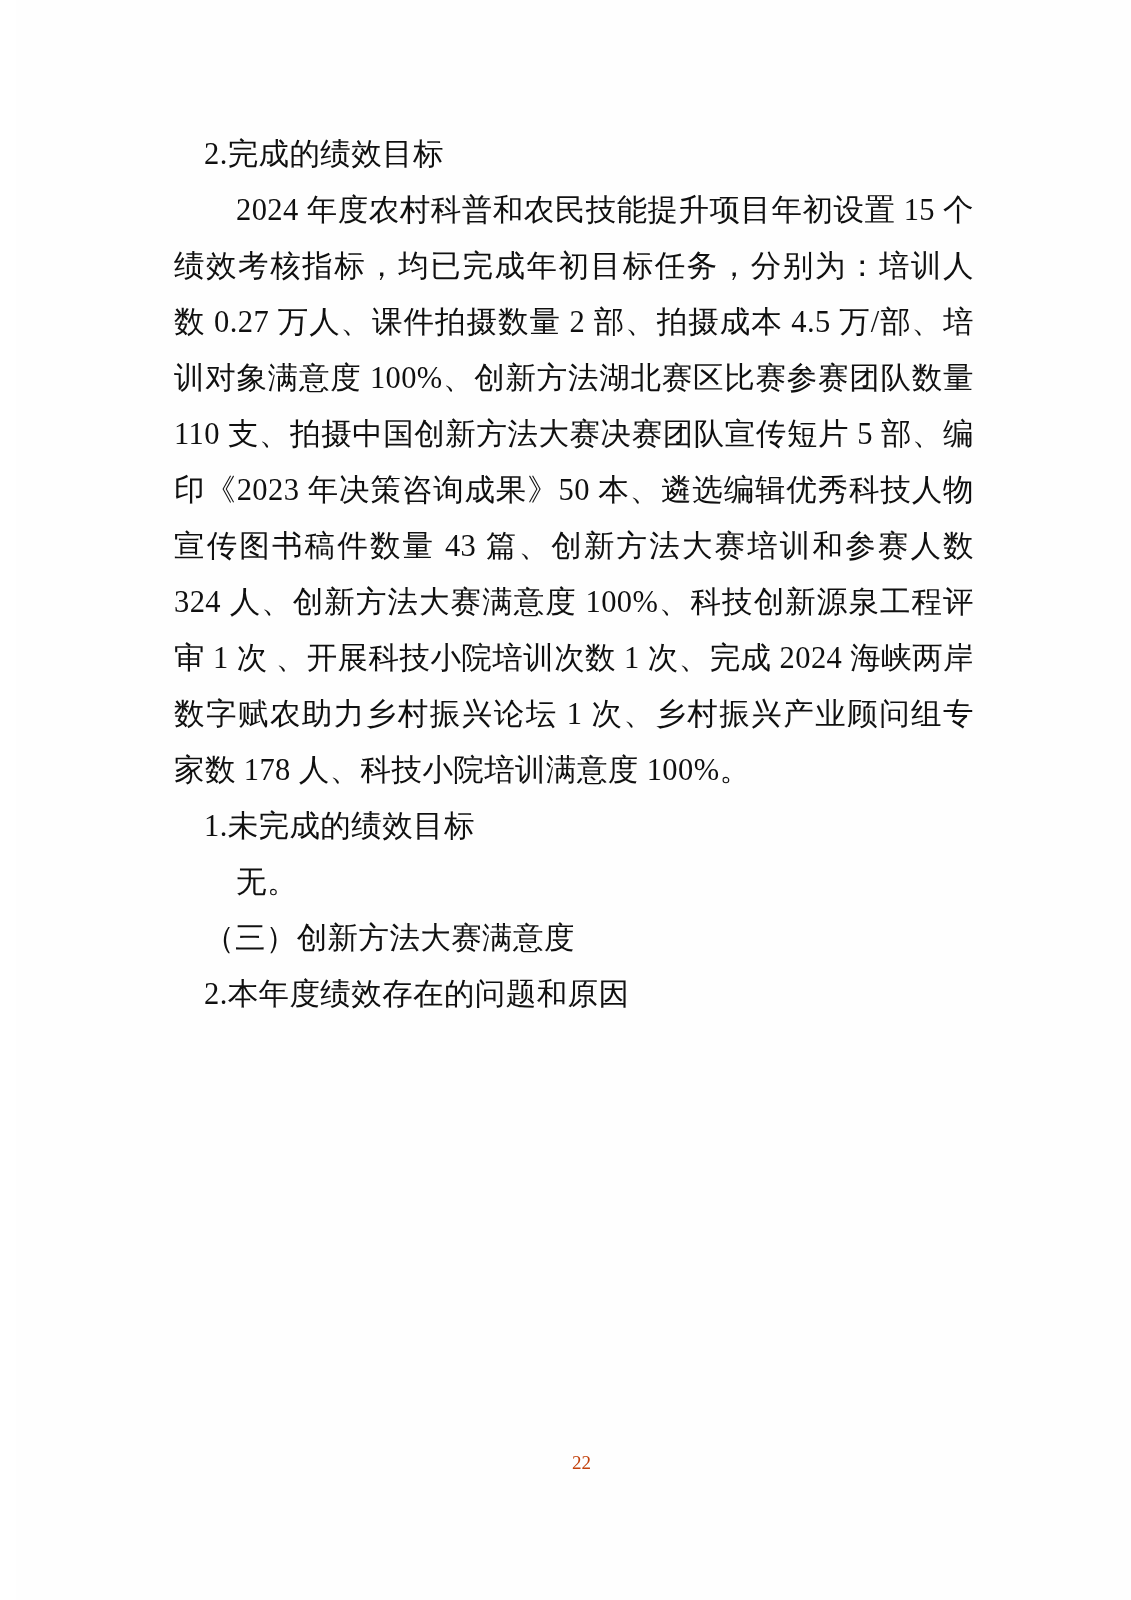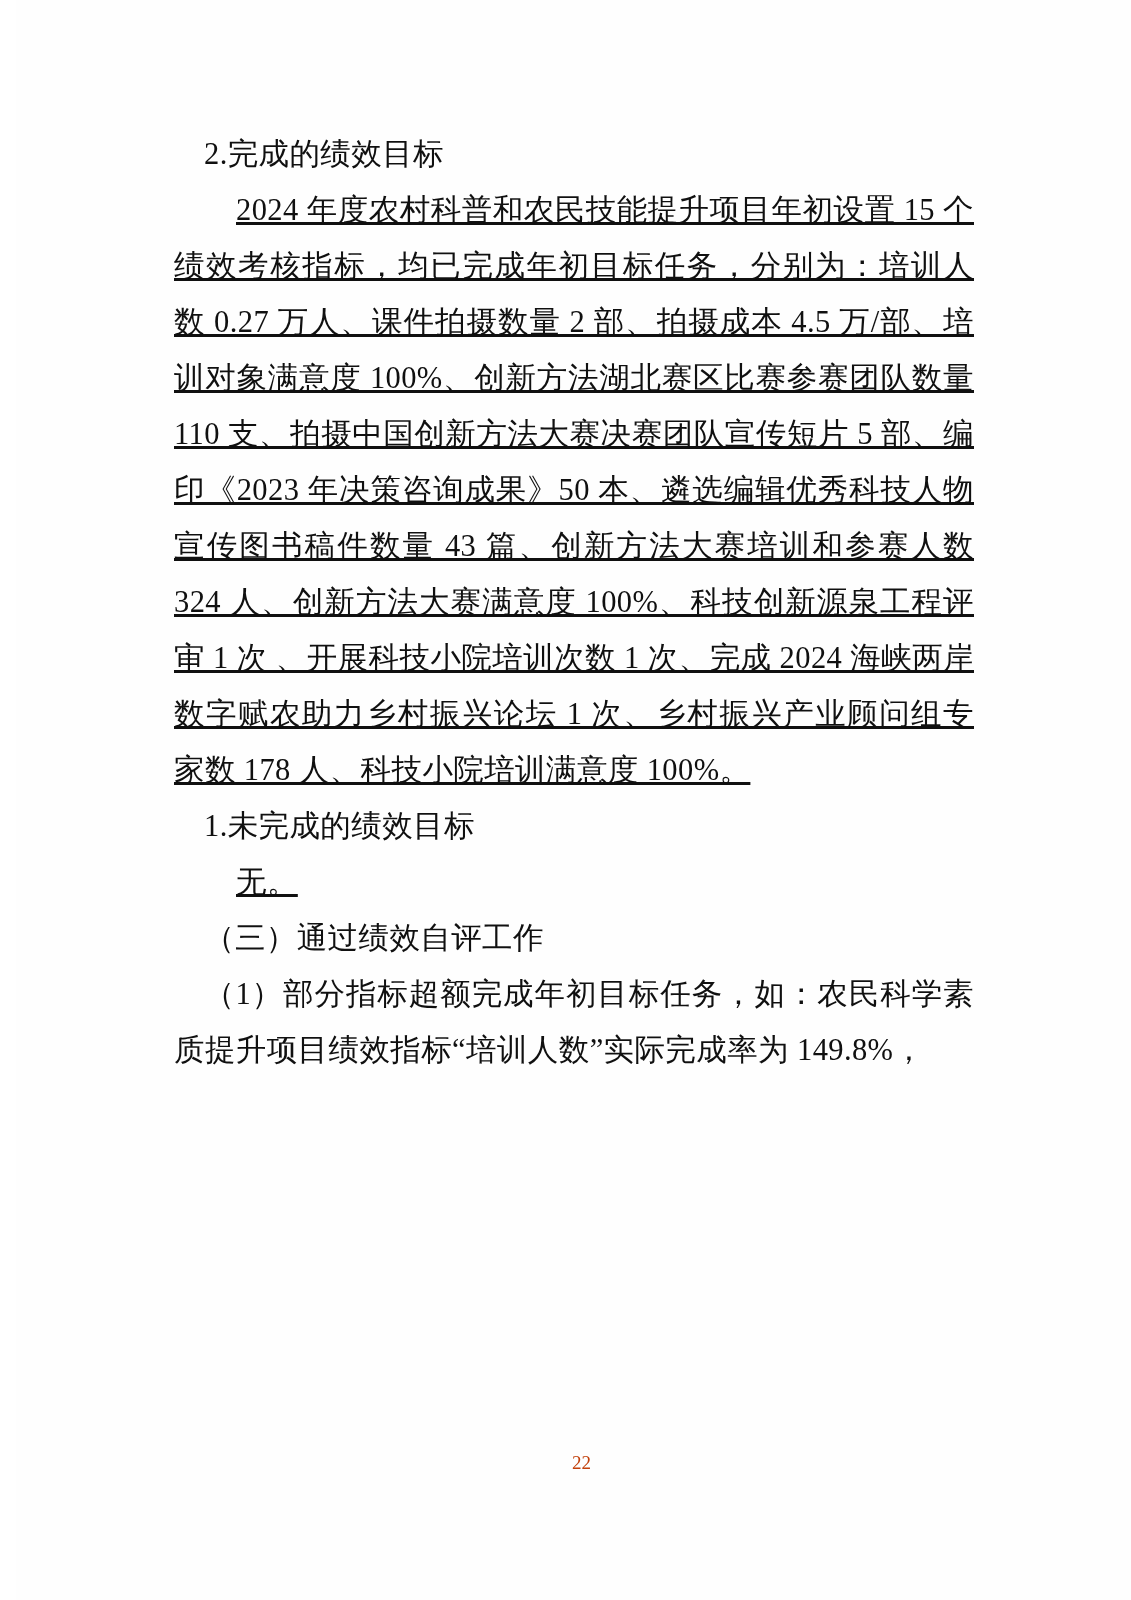--- a/index.html
+++ b/index.html
@@ -31,21 +31,20 @@
     line-height: 56px;
     text-align: justify;
     text-justify: inter-ideograph;
     letter-spacing: 0.4px;
     margin: 0 0 0 0;
     color: #101010;
     text-indent: 0;
   }
   .indent2 {
     text-indent: 62px;
-    text-decoration: underline;
   }
   .indent1 {
     text-indent: 30px;
   }
   .page-number {
     position: absolute;
     left: 0;
     right: 0;
     top: 1452px;
     text-align: center;
@@ -61,23 +60,23 @@
   <div class="content">
 
     <p class="para indent1">2.完成的绩效目标</p>
 
     <p class="para indent2">2024 年度农村科普和农民技能提升项目年初设置 15 个绩效考核指标，均已完成年初目标任务，分别为：培训人数 0.27 万人、课件拍摄数量 2 部、拍摄成本 4.5 万/部、培训对象满意度 100%、创新方法湖北赛区比赛参赛团队数量 110 支、拍摄中国创新方法大赛决赛团队宣传短片 5 部、编印《2023 年决策咨询成果》50 本、遴选编辑优秀科技人物宣传图书稿件数量 43 篇、创新方法大赛培训和参赛人数 324 人、创新方法大赛满意度 100%、科技创新源泉工程评审 1 次 、开展科技小院培训次数 1 次、完成 2024 海峡两岸数字赋农助力乡村振兴论坛 1 次、乡村振兴产业顾问组专家数 178 人、科技小院培训满意度 100%。</p>
 
     <p class="para indent1">1.未完成的绩效目标</p>
 
     <p class="para indent2">无。</p>
 
-    <p class="para indent1">（三）通过绩效自评工作</p>
+    <p class="para indent1">（三）创新方法大赛满意度</p>
 
 
 
+    <p class="para indent1">2.本年度绩效存在的问题和原因</p>
 
-    <p class="para indent1">（1）部分指标超额完成年初目标任务，如：农民科学素质提升项目绩效指标“培训人数”实际完成率为 149.8%，</p>
 
   </div>
 
   <div class="page-number">22</div>
 </div>
 
 </body></html>

